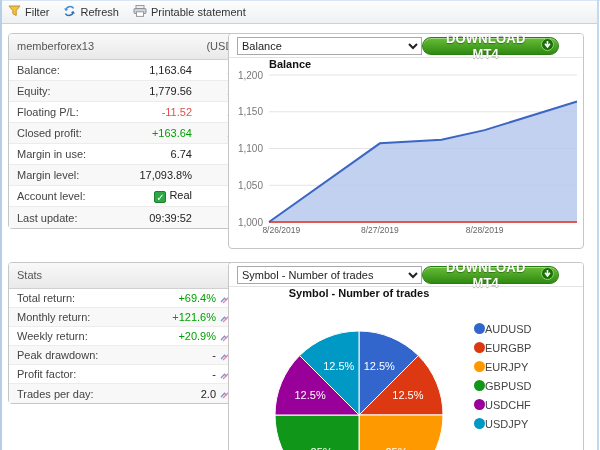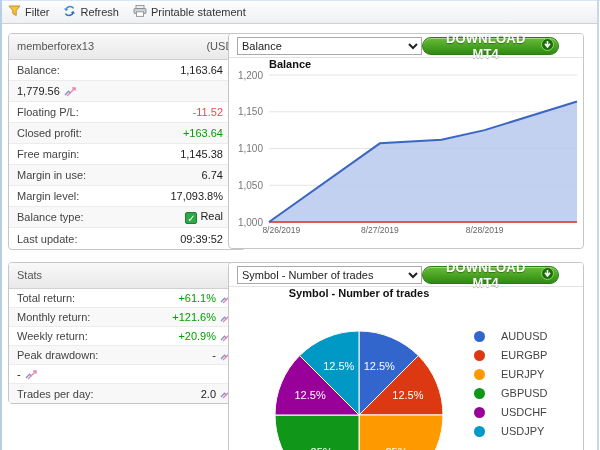--- a/index.html
+++ b/index.html
@@ -29,21 +29,21 @@
     background:linear-gradient(#f9f9f9,#e9e9e9);
     border-bottom:1px solid #d0d0d0; border-radius:3px 3px 0 0;
     color:#555; display:flex; justify-content:space-between;
   }
   #account-panel { left:8px; top:33px; width:238px; }
   #stats-panel   { left:8px; top:262px; width:231px; }
   #balance-panel { left:228px; top:33px; width:356px; height:216px; }
   #symbol-panel  { left:228px; top:262px; width:356px; height:205px; }
 
   .row { display:flex; align-items:center; padding:0 5px 0 8px; border-bottom:1px solid #ececec; }
-  #account-panel .row { height:21px; }
+  #account-panel .row { height:21px;gap:31px; }
   #stats-panel .row { height:19px; }
   .row:nth-child(even) { background:#f8f8f8; }
   .row:last-child { border-bottom:none; }
   .row .lbl { flex:1; color:#444; }
   .row .val { text-align:right; color:#222; white-space:nowrap; }
   .row .val.green { color:#00a000; }
   .row .val.red { color:#e05048; }
   .icon-slot { width:17px; display:flex; justify-content:flex-end; align-items:center; }
   .check {
     display:inline-block; width:12px; height:12px; margin-right:3px;
@@ -65,21 +65,21 @@
     display:flex; align-items:center; gap:5px; height:18px; padding:0 4px 0 12px;
     background:linear-gradient(#67bd36,#2f8a12);
     border:1px solid #2a7d10; border-radius:10px;
     color:#fff; font-weight:bold; font-size:13px; letter-spacing:.2px; cursor:pointer;
     text-shadow:0 1px 1px rgba(0,0,0,.35); box-shadow:inset 0 1px 0 rgba(255,255,255,.4);
   }
   .chart-region { position:relative; width:100%; }
 
   
   .legend { position:absolute; left:245px; top:36px; }
-  .legend-item { display:flex; align-items:flex-end; gap:16px; height:19px; color:#444; }
+  .legend-item { display:flex; align-items:flex-start; gap:0; height:19px; color:#444; }
   .legend-dot { width:11px; height:11px; border-radius:50%; }
 
   svg text { font-family:"Liberation Sans", sans-serif; }
 </style>
 </head>
 <body>
 
 <div class="frame-top"></div>
 <div class="frame-left"></div>
 <div class="frame-right"></div>
@@ -121,20 +121,21 @@
         <span class="val">1,163.64</span>
         <span class="icon-slot">
           <svg width="13" height="11" viewBox="0 0 13 11">
             <path d="M1 9 L4.5 5.2 L6.5 7.2" fill="none" stroke="#7a93d6" stroke-width="1.3"></path>
             <path d="M3 10 L11 2" fill="none" stroke="#e583a8" stroke-width="1.3"></path>
             <path d="M8.2 2 H11 V4.8" fill="none" stroke="#e583a8" stroke-width="1.3"></path>
           </svg>
         </span>
       </div>
       <div class="row">
+        <span class="lbl">Equity:</span>
         <span class="val">1,779.56</span>
         <span class="icon-slot">
           <svg width="13" height="11" viewBox="0 0 13 11">
             <path d="M1 9 L4.5 5.2 L6.5 7.2" fill="none" stroke="#7a93d6" stroke-width="1.3"></path>
             <path d="M3 10 L11 2" fill="none" stroke="#e583a8" stroke-width="1.3"></path>
             <path d="M8.2 2 H11 V4.8" fill="none" stroke="#e583a8" stroke-width="1.3"></path>
           </svg>
         </span>
       </div>
       <div class="row">
@@ -151,57 +152,52 @@
       <div class="row">
         <span class="lbl">Closed profit:</span>
         <span class="val green">+163.64</span>
         <span class="icon-slot">
           <svg width="13" height="11" viewBox="0 0 13 11">
             <path d="M1 9 L4.5 5.2 L6.5 7.2" fill="none" stroke="#7a93d6" stroke-width="1.3"></path>
             <path d="M3 10 L11 2" fill="none" stroke="#e583a8" stroke-width="1.3"></path>
             <path d="M8.2 2 H11 V4.8" fill="none" stroke="#e583a8" stroke-width="1.3"></path>
           </svg>
         </span>
-      </div>
-      <div class="row">
-        <span class="lbl">Free margin:</span>
-        <span class="val">1,145.38</span>
-        <span class="icon-slot"></span>
       </div>
       <div class="row">
         <span class="lbl">Margin in use:</span>
         <span class="val">6.74</span>
         <span class="icon-slot"></span>
       </div>
       <div class="row">
         <span class="lbl">Margin level:</span>
         <span class="val">17,093.8%</span>
         <span class="icon-slot"></span>
       </div>
       <div class="row">
-        <span class="lbl">Balance type:</span>
+        <span class="lbl">Account level:</span>
         <span class="val"><span class="check">✓</span>Real</span>
         <span class="icon-slot"></span>
       </div>
       <div class="row">
         <span class="lbl">Last update:</span>
         <span class="val">09:39:52</span>
         <span class="icon-slot"></span>
       </div>
     </div>
 </div>
 
 <div class="panel" id="stats-panel">
   <div class="panel-header">
     <span>Stats</span>
   </div>
   <div id="stats-rows">
       <div class="row">
         <span class="lbl">Total return:</span>
-        <span class="val green">+61.1%</span>
+        <span class="val green">+69.4%</span>
         <span class="icon-slot">
           <svg width="13" height="11" viewBox="0 0 13 11">
             <path d="M1 9 L4.5 5.2 L6.5 7.2" fill="none" stroke="#7a93d6" stroke-width="1.3"></path>
             <path d="M3 10 L11 2" fill="none" stroke="#e583a8" stroke-width="1.3"></path>
             <path d="M8.2 2 H11 V4.8" fill="none" stroke="#e583a8" stroke-width="1.3"></path>
           </svg>
         </span>
       </div>
       <div class="row">
         <span class="lbl">Monthly return:</span>
@@ -230,20 +226,21 @@
         <span class="val">-</span>
         <span class="icon-slot">
           <svg width="13" height="11" viewBox="0 0 13 11">
             <path d="M1 9 L4.5 5.2 L6.5 7.2" fill="none" stroke="#7a93d6" stroke-width="1.3"></path>
             <path d="M3 10 L11 2" fill="none" stroke="#e583a8" stroke-width="1.3"></path>
             <path d="M8.2 2 H11 V4.8" fill="none" stroke="#e583a8" stroke-width="1.3"></path>
           </svg>
         </span>
       </div>
       <div class="row">
+        <span class="lbl">Profit factor:</span>
         <span class="val">-</span>
         <span class="icon-slot">
           <svg width="13" height="11" viewBox="0 0 13 11">
             <path d="M1 9 L4.5 5.2 L6.5 7.2" fill="none" stroke="#7a93d6" stroke-width="1.3"></path>
             <path d="M3 10 L11 2" fill="none" stroke="#e583a8" stroke-width="1.3"></path>
             <path d="M8.2 2 H11 V4.8" fill="none" stroke="#e583a8" stroke-width="1.3"></path>
           </svg>
         </span>
       </div>
       <div class="row">

